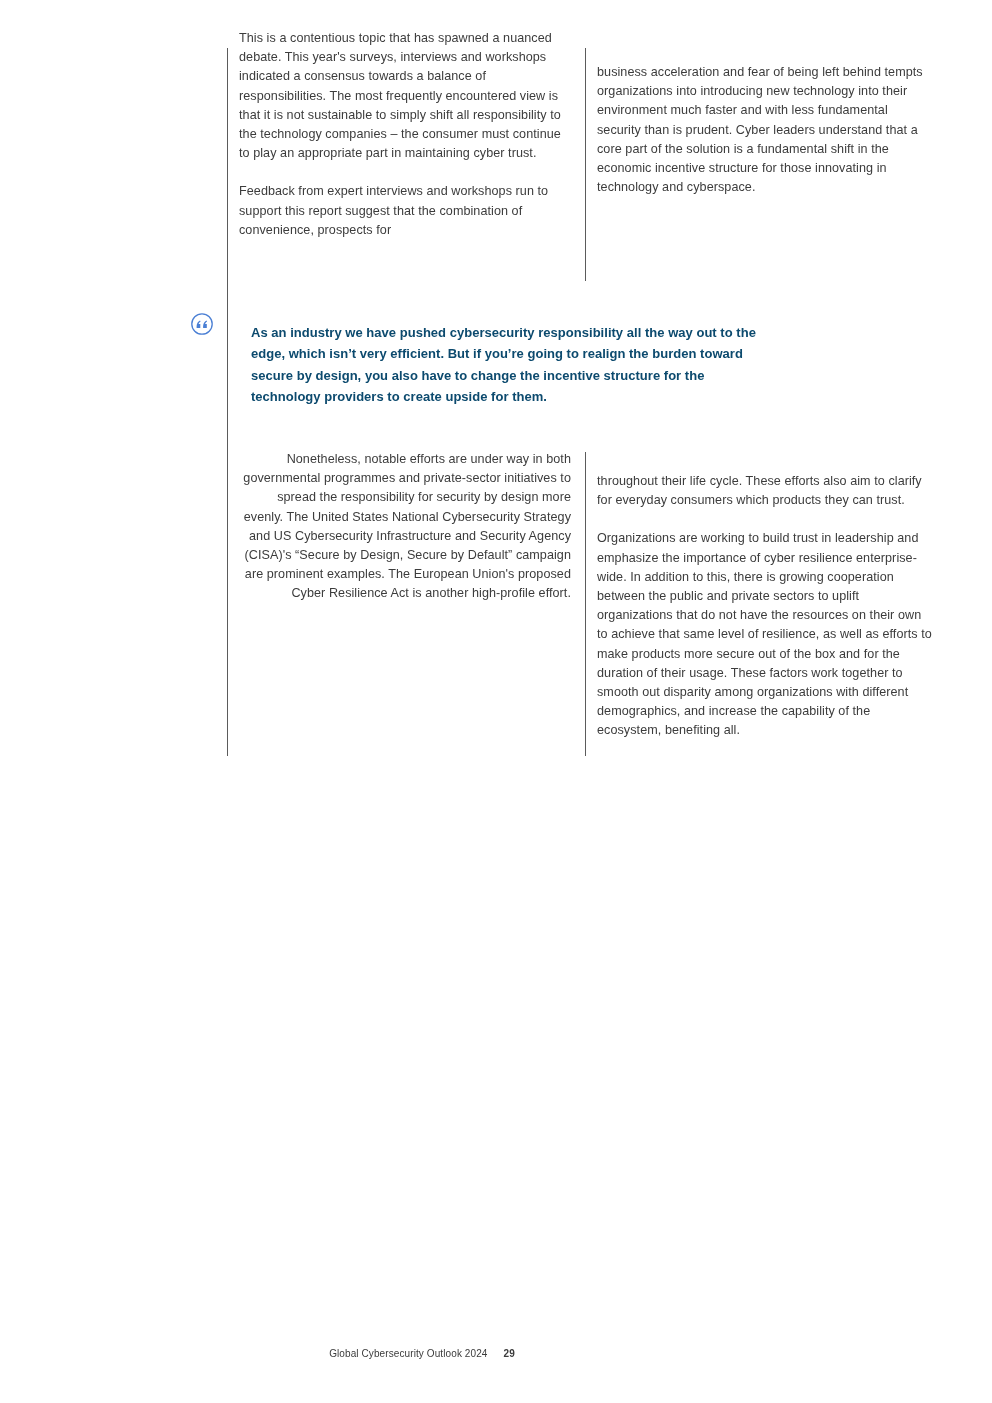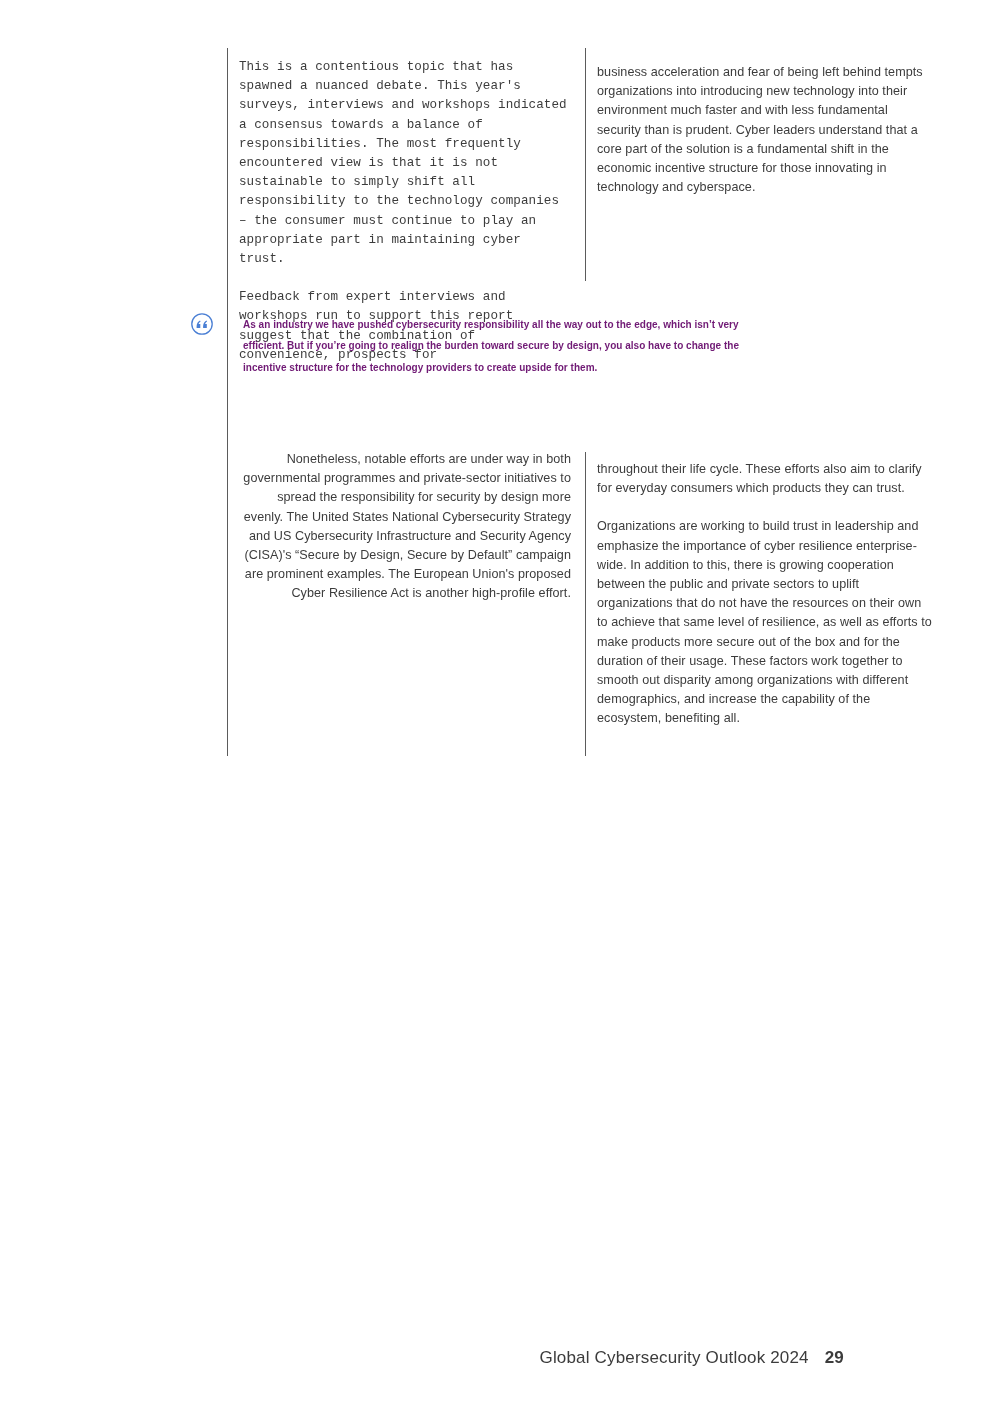--- a/index.html
+++ b/index.html
@@ -35,57 +35,57 @@
   .col {
     position: absolute;
     color: #3c3c3c;
     font-size: 12.6px;
     line-height: 19.2px;
     letter-spacing: 0.005em;
   }
   .col p {
     margin: 0 0 19px 0;
   }
-  .col-l-top   { left: 239px; top: 58px;  width: 330px; font-family: Liberation Mono, monospace; }
+  .col-l-top   { left: 239px; top: 29px;  width: 330px; }
   .col-r-top   { left: 597px; top: 63px;  width: 338px; }
   .col-l-bot   { left: 239px; top: 450px; width: 332px; text-align: right; }
-  .col-r-bot   { left: 597px; top: 460px; width: 338px; }
+  .col-r-bot   { left: 597px; top: 472px; width: 338px; }
 
   
   .quote-wrap {
     position: absolute;
     left: 239px;
     top: 310px;
     width: 530px;
   }
   .quote-text {
-    color: #701a75;
-    font-size: 10px;
+    color: #0c4a6e;
+    font-size: 13px;
     line-height: 21.4px;
     font-weight: bold;
     letter-spacing: 0.002em;
-    margin: 4px;
+    margin: 12px;
   }
   .quote-mark {
     position: absolute;
     left: 190px;
     top: 312px;
     width: 24px;
     height: 24px;
   }
 
   
   .footer {
     position: absolute;
     left: 0;
     top: 1348px;
     width: 844px;
-    text-align: right;
+    text-align: center;
     color: #3c3c3c;
-    font-size: 17px;
+    font-size: 10px;
     letter-spacing: 0.01em;
   }
   .footer .page-num {
     display: inline-block;
     margin-left: 16px;
     font-weight: bold;
   }
 </style>
 </head>
 <body>

